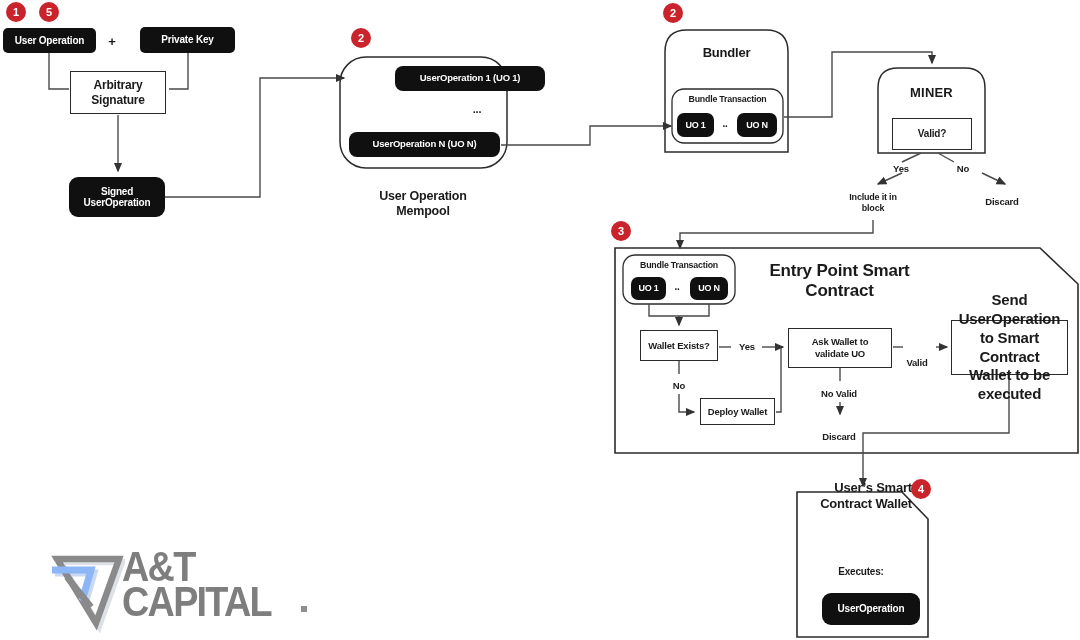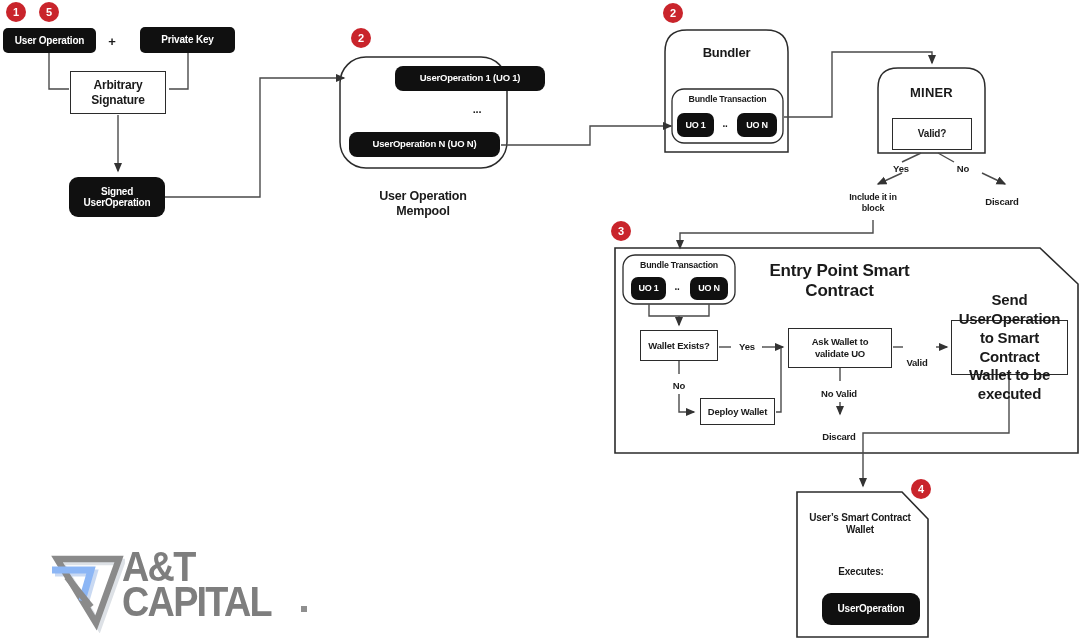--- a/index.html
+++ b/index.html
@@ -134,21 +134,21 @@
   <div class="abs wbox" style="left:788px;top:328px;width:104px;height:40px;">
       <span style="max-width:68px;">Ask Wallet to validate UO</span>
     </div>
   <div class="abs lbl" style="left:903px;top:340px;width:28px;height:13px;font-size:9.5px;margin-top:16px;">Valid</div>
   <div class="abs lbl" style="left:817px;top:387px;width:44px;height:13px;font-size:9.5px;">No Valid</div>
   <div class="abs lbl" style="left:816px;top:430px;width:46px;height:13px;font-size:9.5px;">Discard</div>
   <div class="abs wbox" style="left:951px;top:320px;width:117px;height:55px;font-size:15px;">
       <span style="max-width:105px;">Send UserOperation to Smart Contract Wallet to be executed</span>
     </div>
 
-  <div class="abs lbl" style="left:803px;top:504px;width:114px;height:40px;font-size:10px;">
+  <div class="abs lbl" style="left:803px;top:476px;width:114px;height:40px;font-size:13px;text-align:right;">
       <span style="max-width:104px;">User’s Smart Contract Wallet</span>
     </div>
   <div class="abs lbl" style="left:820px;top:565px;width:82px;height:13px;font-size:10px;">Executes:</div>
   <div class="abs bbox" style="left:822px;top:593px;width:98px;height:32px;border-radius:9px;font-size:10px;">UserOperation</div>
 
   <svg class="abs" style="left:45px;top:545px;z-index:2;" width="80" height="88" viewBox="0 0 80 88">
     <g fill="none" stroke-linejoin="miter">
       <path d="M12,14 H74 L51,78 Z" stroke="#dde1e6" stroke-width="6.5" transform="translate(3,3)"></path>
       <path d="M7,25 H46 L37,56" stroke="#c9d9f2" stroke-width="7" transform="translate(3,3)"></path>
       <path d="M12,14 H74 L51,78 Z" stroke="#8a8a8a" stroke-width="6.5"></path>

